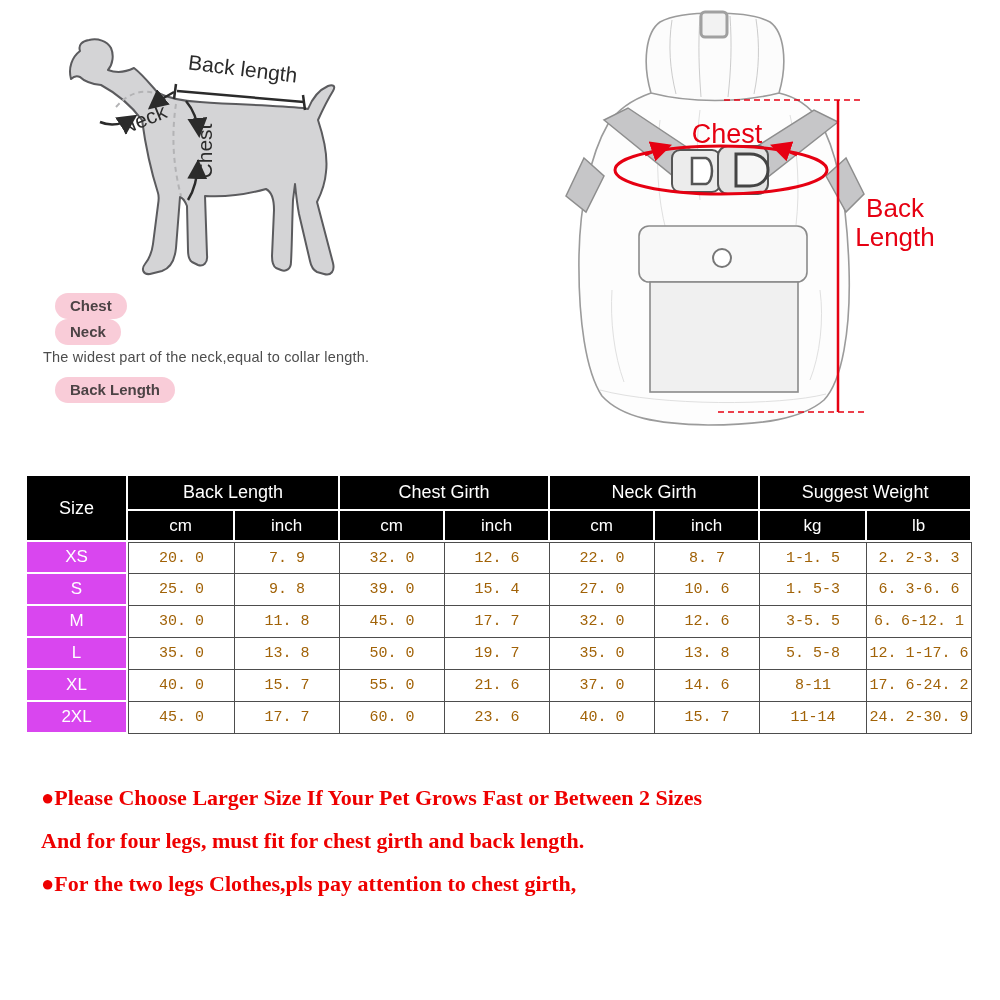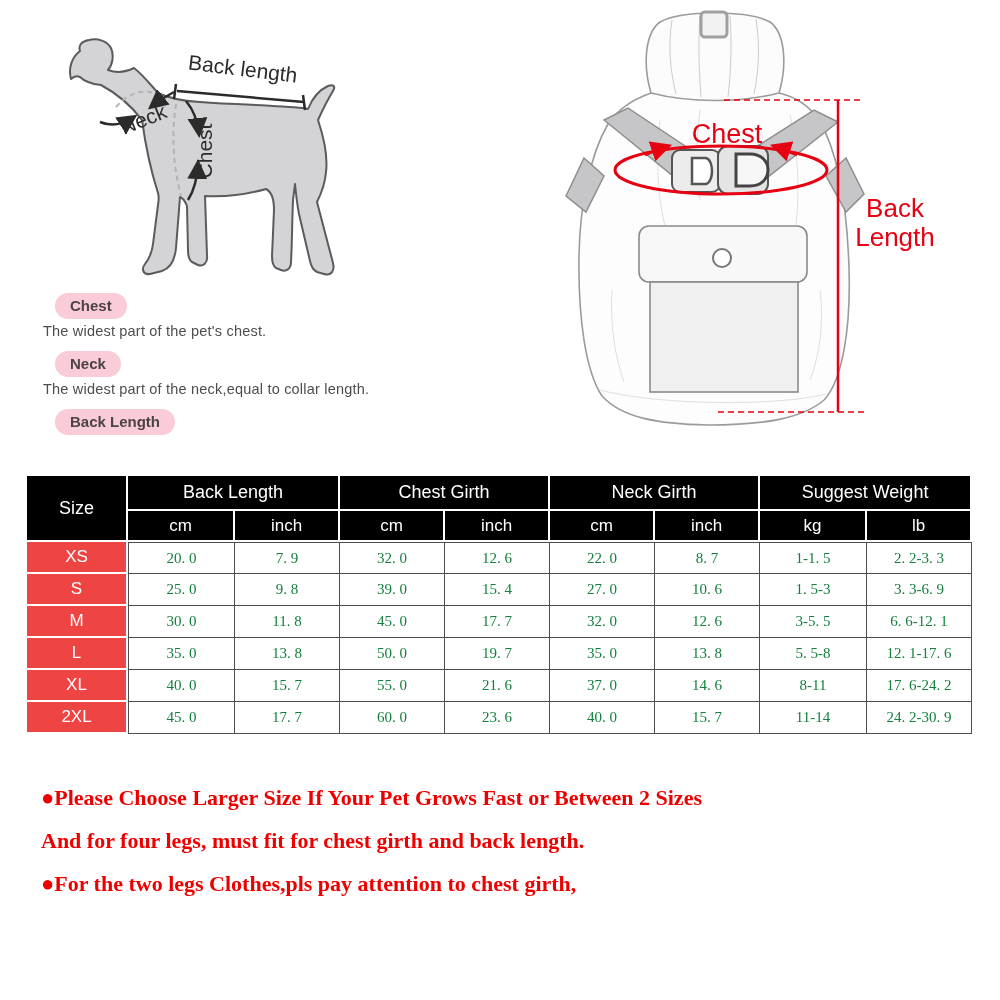--- a/index.html
+++ b/index.html
@@ -16,23 +16,23 @@
         font-weight:bold;font-size:15px;line-height:1;padding:5px 15px 6px;border-radius:13px;}
   .def-text{font-size:14.5px;color:#4d4d4d;margin:4px 0 12px 0;letter-spacing:.2px;}
 
   
   table.size-table{position:absolute;left:27px;top:476px;width:945px;
         border-collapse:separate;border-spacing:0;table-layout:fixed;}
   .size-table th{background:#000;color:#fff;font-weight:normal;font-size:18px;
         border-right:2px solid #fff;border-bottom:2px solid #fff;padding:0;text-align:center;}
   .size-table thead tr.group-row th{height:33px;}
   .size-table thead tr.units-row th{height:29px;font-size:17px;}
-  .size-table td.size{background:#ef4444;color:#fff;font-size:17px;text-align:center;
+  .size-table td.size{background:#d946ef;color:#fff;font-size:17px;text-align:center;
         border-right:2px solid #fff;border-bottom:2px solid #fff;}
-  .size-table td.data{font-family:Liberation Serif, serif;font-size:15px;color:#15803d;
+  .size-table td.data{font-family:Liberation Mono, monospace;font-size:15px;color:#a16207;
         text-align:center;border-right:1px solid #4d4d4d;border-bottom:1px solid #4d4d4d;}
   .size-table td.data.first{border-left:1px solid #4d4d4d;}
   .size-table tbody tr{height:32px;}
   .size-table tbody tr.row-first td.data{border-top:1px solid #4d4d4d;}
 
   
   .notes{position:absolute;left:41px;top:768px;color:#ee0000;
          font-family:"Liberation Serif",serif;font-weight:bold;}
   .note-title{font-size:23px;}
   .note-line{font-size:22px;margin-top:17px;white-space:pre-wrap;}
@@ -142,21 +142,20 @@
     <path d="M 718 412 L 864 412" fill="none" stroke="#e60012" stroke-width="1.5" stroke-dasharray="6 4"></path>
 
     <text x="727" y="143" text-anchor="middle" font-size="27" fill="#e60012">Chest</text>
     <text x="895" y="217" text-anchor="middle" font-size="26" fill="#e60012">Back</text>
     <text x="895" y="246" text-anchor="middle" font-size="26" fill="#e60012">Length</text>
   </svg>
 
   <div class="definitions">
     <div>
       <span class="pill">Chest</span>
-      <div class="def-text">The widest part of the pet's chest.</div>
     </div>
     <div>
       <span class="pill">Neck</span>
       <div class="def-text">The widest part of the neck,equal to collar length.</div>
     </div>
     <div>
       <span class="pill">Back Length</span>
     </div>
   </div>
 
@@ -205,21 +204,21 @@
         </tr>
         <tr>
           <td class="size">S</td>
           <td class="data first">25. 0</td>
           <td class="data">9. 8</td>
           <td class="data">39. 0</td>
           <td class="data">15. 4</td>
           <td class="data">27. 0</td>
           <td class="data">10. 6</td>
           <td class="data">1. 5-3</td>
-          <td class="data">3. 3-6. 9</td>
+          <td class="data">6. 3-6. 6</td>
         </tr>
         <tr>
           <td class="size">M</td>
           <td class="data first">30. 0</td>
           <td class="data">11. 8</td>
           <td class="data">45. 0</td>
           <td class="data">17. 7</td>
           <td class="data">32. 0</td>
           <td class="data">12. 6</td>
           <td class="data">3-5. 5</td>

